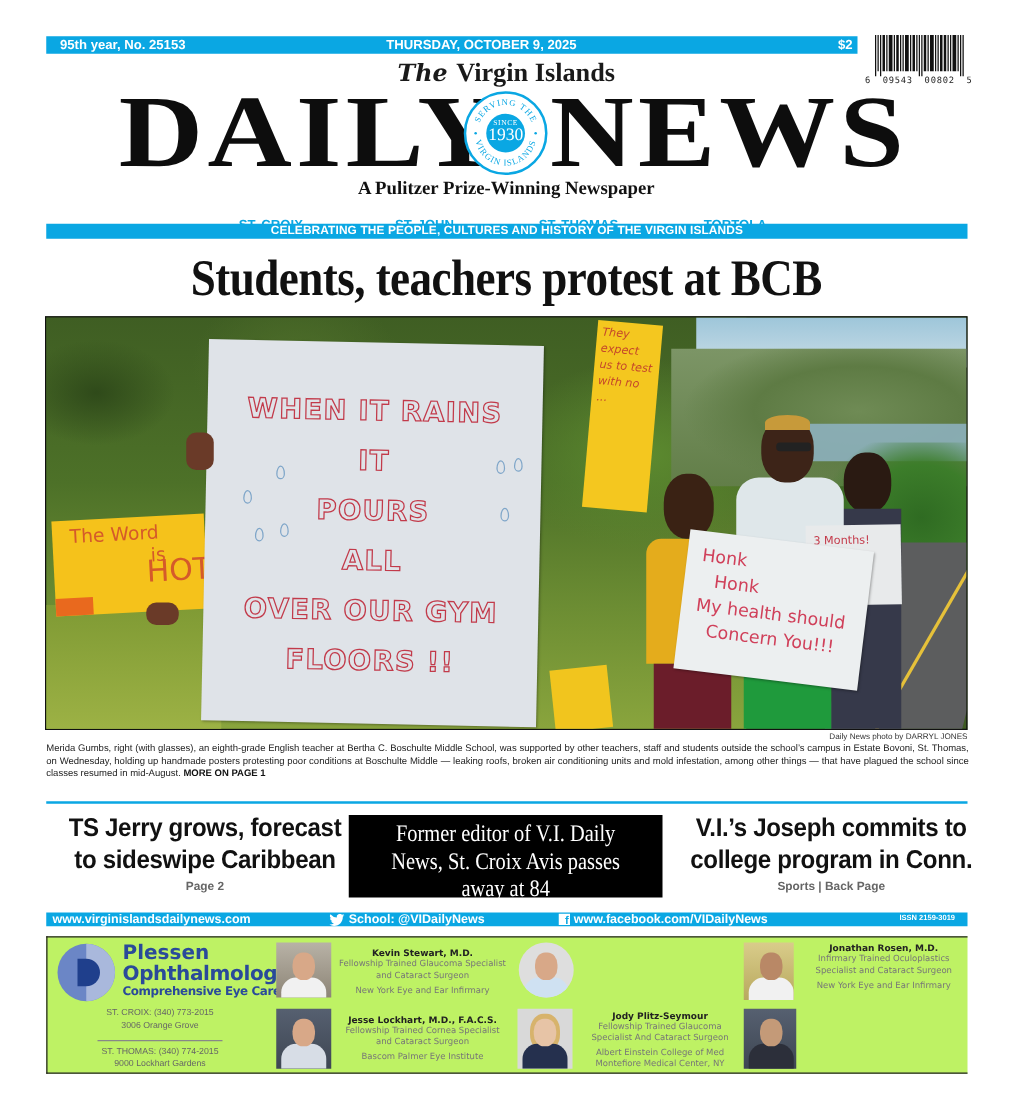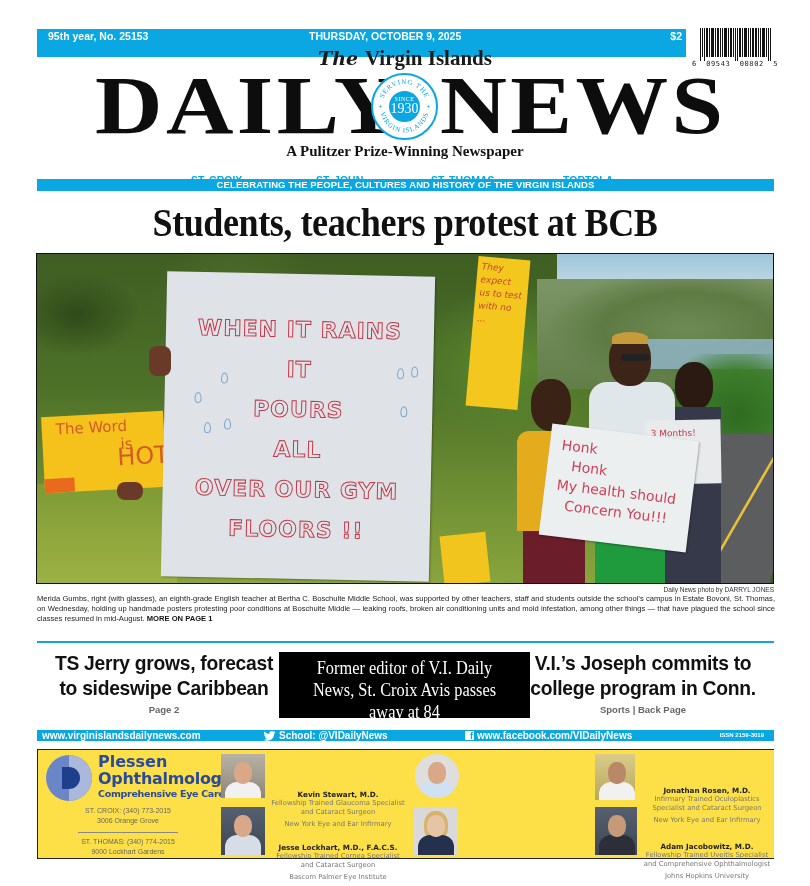--- a/index.html
+++ b/index.html
@@ -2,21 +2,21 @@
 <html><head>
   <meta charset="utf-8">
   <style>
     * { margin: 0; padding: 0; box-sizing: border-box; }
     html, body { width: 810px; height: 886px; background: #ffffff; overflow: hidden; }
     body { position: relative; font-family: "Liberation Sans", sans-serif; color: #111; }
 
     .abs { position: absolute; }
 
     
-    .topbar { left: 37px; top: 29px; width: 649px; height: 28px; background: #0aa7e3; color: #fff; font-weight: bold; font-size: 10.5px; line-height: 14px; }
+    .topbar { left: 37px; top: 29px; width: 649px; height: 14px; background: #0aa7e3; color: #fff; font-weight: bold; font-size: 10.5px; line-height: 14px; }
     .topbar .issue { position: absolute; left: 11px; }
     .topbar .date { position: absolute; left: 272px; }
     .topbar .price { position: absolute; right: 4px; }
 
     
     .barcode { left: 692px; top: 28px; width: 86px; height: 42px; }
     .barcode .bars { position: absolute; left: 8px; top: 0; width: 72px; height: 31px; display: flex; align-items: flex-start; }
     .barcode .bars span { display: block; height: 29px; background: #111; margin-right: 1px; }
     .barcode .bars span.g { height: 33px; }
     .barcode .digits { position: absolute; top: 32px; left: 0; width: 86px; font-family: "DejaVu Sans Mono", monospace; font-size: 7px; color: #222; display: flex; justify-content: space-between; letter-spacing: 0.6px; }
@@ -101,55 +101,55 @@
     .credit { left: 0; top: 586px; width: 774px; text-align: right; font-size: 6.5px; color: #333; }
 
     .caption { left: 37px; top: 594px; width: 738px; font-size: 7.6px; line-height: 10px; color: #222; text-align: justify; }
     .caption b { font-weight: bold; color: #111; }
 
     .rule-blue { left: 37px; top: 641px; width: 737px; height: 2px; background: #0aa7e3; }
 
     
     .teaser { top: 650px; text-align: center; }
     .teaser-l { left: 44px; width: 240px; }
-    .teaser-r { left: 523px; width: 240px; }
+    .teaser-r { left: 545px; width: 240px; }
     .teaser .hd { font-family: "Liberation Sans", sans-serif; font-weight: bold; font-size: 20.5px; line-height: 25px; color: #111; transform: scaleX(0.94); transform-origin: center; letter-spacing: -0.3px; }
     .teaser .pg { font-family: "Liberation Sans", sans-serif; font-weight: bold; font-size: 9.5px; color: #666; margin-top: 4px; }
 
     .teaser-mid { left: 279px; top: 652px; width: 251px; height: 66px; background: #000; color: #fff; text-align: center; }
     .teaser-mid .hd { font-family: "Liberation Serif", serif; font-size: 19px; line-height: 22px; padding-top: 5px; transform: scaleX(0.86); transform-origin: center; }
     .teaser-mid .pg { font-family: "Liberation Sans", sans-serif; font-weight: bold; font-size: 7.5px; margin-top: 2px; }
 
     
     .socialbar { left: 37px; top: 730px; width: 737px; height: 11px; background: #0aa7e3; color: #fff; font-weight: bold; font-size: 10px; line-height: 11px; }
     .socialbar span { position: absolute; top: 0; }
     .socialbar .issn { font-size: 6px; right: 10px; }
     .socialbar .fb-ico { display: inline-block; width: 9px; height: 9px; background: #fff; color: #0aa7e3; font-size: 9px; line-height: 10px; text-align: right; font-weight: bold; vertical-align: top; margin-top: 1px; margin-right: 3px; padding-right: 1px; }
 
     
-    .ad { left: 37px; top: 749px; width: 737px; height: 110px; border: 1px solid #222; border-right: none; background: #fde047; }
+    .ad { left: 37px; top: 749px; width: 737px; height: 110px; border: 1px solid #222; border-right: none; background: #bef264; }
     .ad .logo-eye { position: absolute; left: 8px; top: 5px; width: 46px; height: 46px; border-radius: 50%; background: #6b86c6; overflow: hidden; }
     .ad .logo-eye .half { position: absolute; left: 23px; top: 0; width: 23px; height: 46px; background: #a9b8dc; }
     .ad .logo-eye .pupil { position: absolute; left: 16px; top: 12px; width: 18px; height: 22px; border-radius: 0 12px 12px 0; background: #1f3f8c; }
     .ad .brand1 { position: absolute; left: 60px; top: 3px; font-family: "DejaVu Sans", sans-serif; font-weight: bold; font-size: 16px; line-height: 18px; color: #2a4a9a; }
     .ad .brand2 { position: absolute; left: 60px; top: 20px; font-family: "DejaVu Sans", sans-serif; font-weight: bold; font-size: 16px; line-height: 18px; color: #2a4a9a; letter-spacing: -0.3px; }
     .ad .brand3 { position: absolute; left: 60px; top: 38px; font-family: "DejaVu Sans", sans-serif; font-weight: bold; font-size: 9.5px; color: #2a4a9a; letter-spacing: -0.3px; }
     .ad .addr { position: absolute; left: 30px; width: 120px; text-align: center; font-size: 7px; line-height: 10px; color: #666; }
     .ad .divider { position: absolute; left: 40px; top: 82px; width: 100px; height: 1px; background: #888; }
 
     .doc-photo { position: absolute; width: 44px; height: 44px; background: linear-gradient(180deg, #b8b2a6 0%, #8d8577 100%); overflow: hidden; }
     .doc-photo.round { border-radius: 50%; background: #dedede; }
     .doc-photo .face { position: absolute; left: 13px; top: 8px; width: 18px; height: 22px; border-radius: 45%; background: #d8a888; }
     .doc-photo .coat { position: absolute; left: 4px; top: 28px; width: 36px; height: 20px; border-radius: 12px 12px 0 0; background: #f1f1f1; }
     .doc-photo.gray { background: linear-gradient(180deg, #566070, #3e4653); }
     .doc-photo.blond .face { background: #e7c4a6; }
     .doc-photo.blond .hairb { position: absolute; left: 10px; top: 4px; width: 24px; height: 30px; border-radius: 45%; background: #d7b36c; }
 
     .doc { position: absolute; text-align: center; font-family: "DejaVu Sans", sans-serif; color: #777; font-size: 6.8px; line-height: 9px; }
-    .doc .nm { font-weight: bold; color: #222; font-size: 7.2px; margin-top: 32px; }
+    .doc .nm { font-weight: bold; color: #222; font-size: 7.2px; }
     .doc .inst { margin-top: 3px; }
 
     
     .ring-text { font-family: "Liberation Serif", serif; font-size: 7px; fill: #0aa7e3; letter-spacing: 0.8px; }
   </style>
 </head>
 <body>
 
 <div class="abs topbar">
   <span class="issue">95th year, No. 25153</span>
@@ -339,21 +339,21 @@
   <div class="pg">Sports | Back Page</div>
 </div>
 
 <div class="abs socialbar">
   <span style="left:5px">www.virginislandsdailynews.com</span>
   <span style="left:226px">
     <svg width="13" height="10" viewBox="0 0 24 20" style="vertical-align:top;margin-top:1px;margin-right:3px">
         <path d="M24 2.4a9.8 9.8 0 0 1-2.8.8A4.9 4.9 0 0 0 23.3.5a9.9 9.9 0 0 1-3.1 1.2A4.9 4.9 0 0 0 11.8 6 14 14 0 0 1 1.7.9a4.9 4.9 0 0 0 1.5 6.6A4.9 4.9 0 0 1 1 6.9a4.9 4.9 0 0 0 3.9 4.9 4.9 4.9 0 0 1-2.2.1 4.9 4.9 0 0 0 4.6 3.4A9.9 9.9 0 0 1 0 17.3 14 14 0 0 0 7.5 19.5c9 0 14-7.5 14-14v-.6A10 10 0 0 0 24 2.4z" fill="#fff"></path>
       </svg><span style="position:static">School: @VIDailyNews</span>
   </span>
-  <span style="left:428px">
+  <span style="left:410px">
     <span class="fb-ico" style="position:static">f</span><span style="position:static">www.facebook.com/VIDailyNews</span>
   </span>
   <span class="issn">ISSN 2159-3019</span>
 </div>
 
 <div class="abs ad">
   <div class="logo-eye">
     <div class="half"></div>
       <div class="pupil"></div>
   </div>
@@ -401,25 +401,26 @@
     <div>Fellowship Trained Glaucoma Specialist</div>
     <div>and Cataract Surgeon</div>
     <div class="inst">New York Eye and Ear Infirmary</div>
   </div>
   <div class="doc" style="left:230px;top:61px;width:140px">
     <div class="nm">Jesse Lockhart, M.D., F.A.C.S.</div>
     <div>Fellowship Trained Cornea Specialist</div>
     <div>and Cataract Surgeon</div>
     <div class="inst">Bascom Palmer Eye Institute</div>
   </div>
+  <div class="doc" style="left:425px;top:58px;width:130px">
+    <div class="nm">Jody Plitz-Seymour</div>
+    <div>Fellowship Trained Glaucoma</div>
+    <div>Specialist And Cataract Surgeon</div>
+    <div class="inst">Albert Einstein College of Med</div>
+    <div>Montefiore Medical Center, NY</div>
+  </div>
   <div class="doc" style="left:602px;top:4px;width:134px">
     <div class="nm">Jonathan Rosen, M.D.</div>
     <div>Infirmary Trained Oculoplastics</div>
     <div>Specialist and  Cataract Surgeon</div>
     <div class="inst">New York Eye and Ear Infirmary</div>
   </div>
-  <div class="doc" style="left:600px;top:60px;width:138px">
-    <div class="nm">Adam Jacobowitz, M.D.</div>
-    <div>Fellowship Trained Uveitis Specialist</div>
-    <div>and Comprehensive Ophthalmologist</div>
-    <div class="inst">Johns Hopkins University</div>
-  </div>
 </div>
 
 </body></html>

